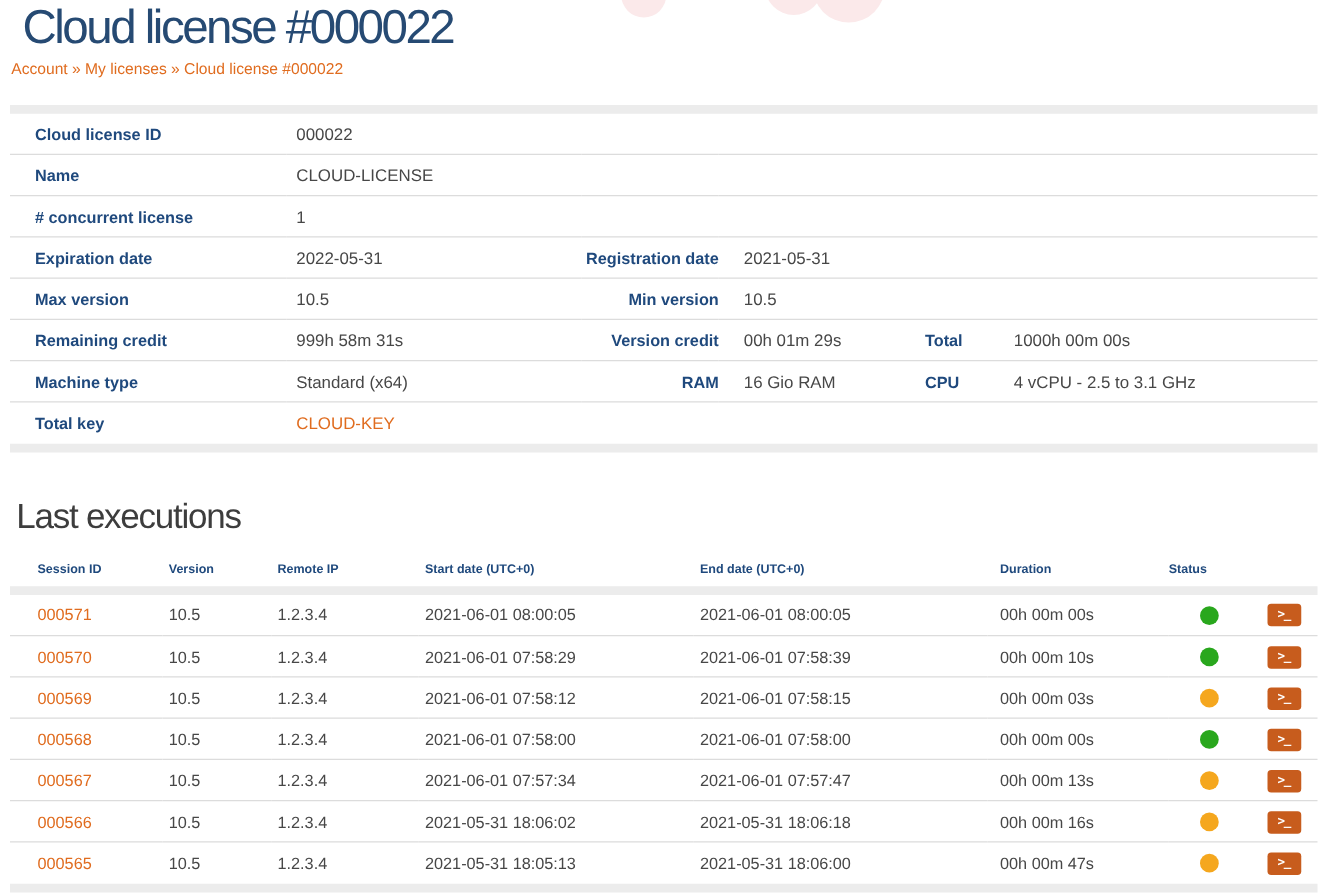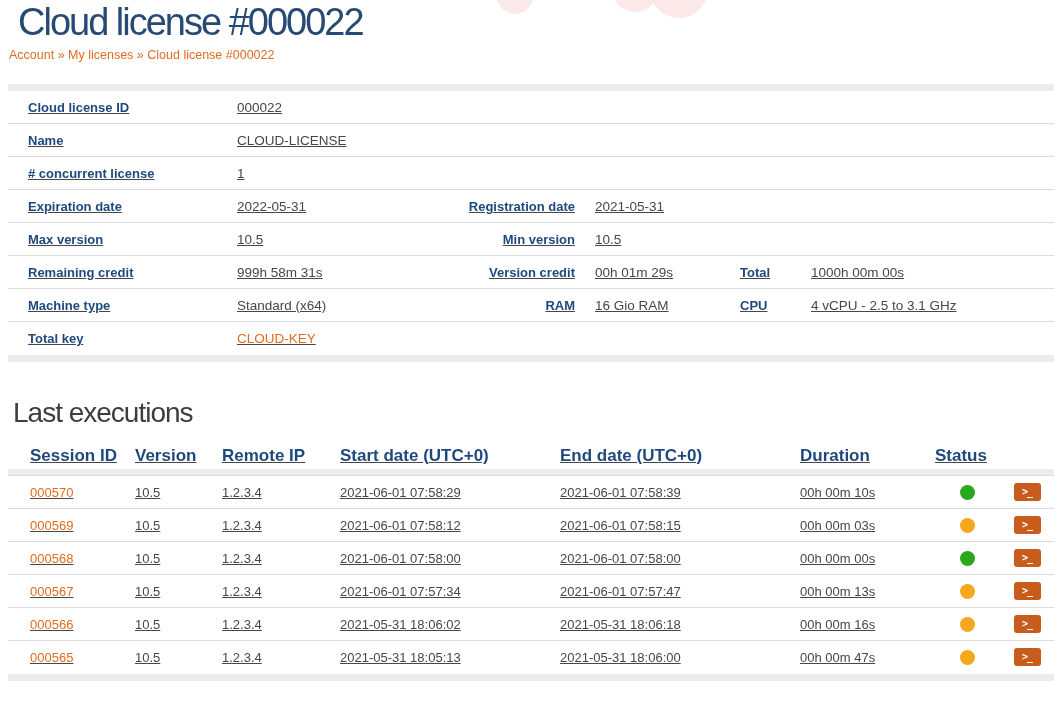--- a/index.html
+++ b/index.html
@@ -18,41 +18,41 @@
   .circ.a{left:497px;top:-22px;width:36px;height:36px;}
   .circ.b{left:612px;top:-34px;width:46px;height:46px;}
   .circ.c{left:650px;top:-40px;width:58px;height:58px;}
   h1{
     margin:0 0 0 18px;padding-top:2px;font-size:38px;font-weight:300;
     letter-spacing:-2px;color:var(--title-blue);line-height:1.1;position:relative;
   }
   .breadcrumb{margin:4px 0 0 9px;font-size:12.5px;}
   .breadcrumb a{color:var(--accent);text-decoration:none;}
   .breadcrumb .sep{color:var(--accent);}
-  table{border-collapse:collapse;table-layout:fixed;text-decoration:underline;}
+  table{border-collapse:collapse;table-layout:fixed;}
   .details{margin:22px 0 0 8px;width:1046px;font-size:13.5px;}
   .exec{margin:0 0 0 8px;width:1046px;font-size:13px;}
   td,th{padding:0;vertical-align:middle;}
   tr.cap td{height:7px;background:var(--cap);border:none !important;}
   tbody tr.data td{height:33px;border-top:1px solid var(--sep);}
   tbody tr.data.first td{border-top:none;}
   .lbl{color:var(--label-blue);font-weight:bold;font-size:13px;}
   .details .dc1{padding-left:20px;}
   .details .dc2{padding-left:8px;}
   .details .dc3{text-align:right;}
   .details .dc4{padding-left:20px;}
   .details .dc5{}
   .details .dc6{padding-left:23px;}
   .details a{color:var(--accent);text-decoration:none;}
   h2{
     margin:36px 0 14px 13px;font-size:28px;font-weight:300;letter-spacing:-1px;
     color:var(--heading-gray);line-height:1.1;
   }
   .exec thead th{
-    height:26px;text-align:left;color:var(--label-blue);font-size:17px;font-weight:bold;
+    height:26px;text-align:left;color:var(--label-blue);font-size:10px;font-weight:bold;
   }
   .ec1{padding-left:22px;}
   .ec2,.ec3,.ec4,.ec5{padding-left:5px;}
   .ec6{padding-left:10px;}
   .ec7,.ec8{text-align:center;padding-left:0;}
   .exec a{color:var(--accent);text-decoration:none;}
   .dot{display:inline-block;width:15px;height:15px;border-radius:50%;vertical-align:middle;}
   .console-btn{
     display:inline-block;width:27px;height:18px;border:none;border-radius:3px;
     background:var(--console);color:#fff;cursor:pointer;
@@ -158,20 +158,30 @@
         <th class="ec5">End date (UTC+0)</th>
         <th class="ec6">Duration</th>
         <th class="ec7">Status</th>
         <th class="ec8"></th>
       </tr>
     </thead>
   <tbody id="exec-body">
       <tr class="cap">
         <td colspan="8"></td>
       </tr>
+      <tr class="data first">
+        <td class="ec1"><a href="#">000571</a></td>
+        <td class="ec2">10.5</td>
+        <td class="ec3">1.2.3.4</td>
+        <td class="ec4">2021-06-01 08:00:05</td>
+        <td class="ec5">2021-06-01 08:00:05</td>
+        <td class="ec6">00h 00m 00s</td>
+        <td class="ec7"><span class="dot" style="background: rgb(41, 167, 29);"></span></td>
+        <td class="ec8"><button class="console-btn"><span>&gt;_</span></button></td>
+      </tr>
       <tr class="data">
         <td class="ec1"><a href="#">000570</a></td>
         <td class="ec2">10.5</td>
         <td class="ec3">1.2.3.4</td>
         <td class="ec4">2021-06-01 07:58:29</td>
         <td class="ec5">2021-06-01 07:58:39</td>
         <td class="ec6">00h 00m 10s</td>
         <td class="ec7"><span class="dot" style="background: rgb(41, 167, 29);"></span></td>
         <td class="ec8"><button class="console-btn"><span>&gt;_</span></button></td>
       </tr>

